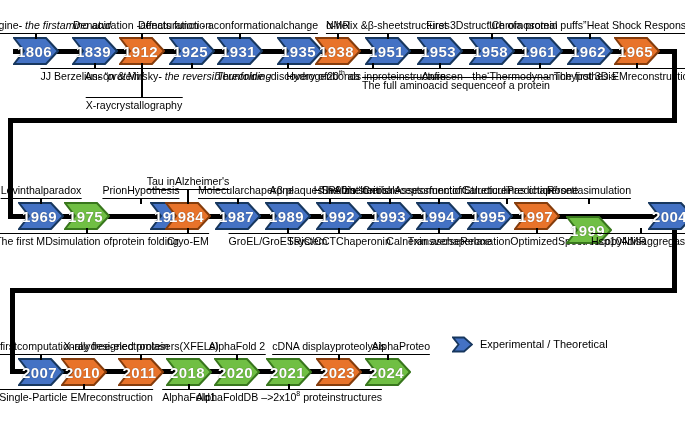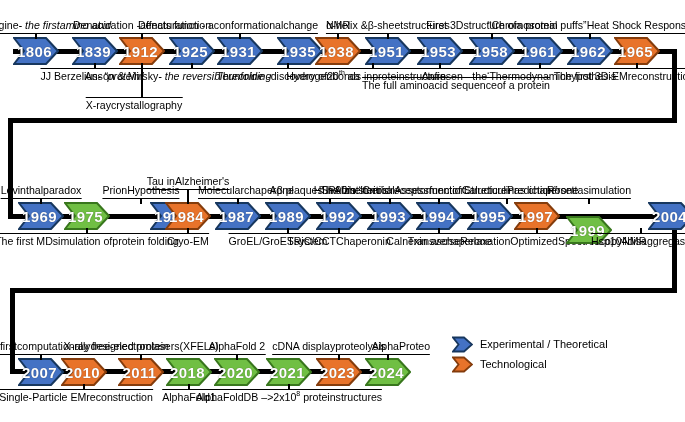--- a/index.html
+++ b/index.html
@@ -330,20 +330,14 @@
       <div class="lbl above" style="left: 401px; bottom: 67px;"><span class="ln">AlphaProteo</span></div>
     </div>
 
   <div id="legend">
     <div class="legend-row">
       <svg width="21" height="17">
         <polygon points="1,1.5 12,1.5 20,8.5 12,15.5 1,15.5 6.5,8.5" stroke-width="1.8" fill="#4472C4" stroke="#17375E"></polygon>
       </svg>
       <span class="legend-label">Experimental / Theoretical</span>
     </div>
-    <div class="legend-row">
-      <svg width="21" height="17">
-        <polygon points="1,1.5 12,1.5 20,8.5 12,15.5 1,15.5 6.5,8.5" stroke-width="1.8" fill="#E8732A" stroke="#843C0C"></polygon>
-      </svg>
-      <span class="legend-label">Technological</span>
-    </div>
   </div>
 </div>
 
 </body></html>

